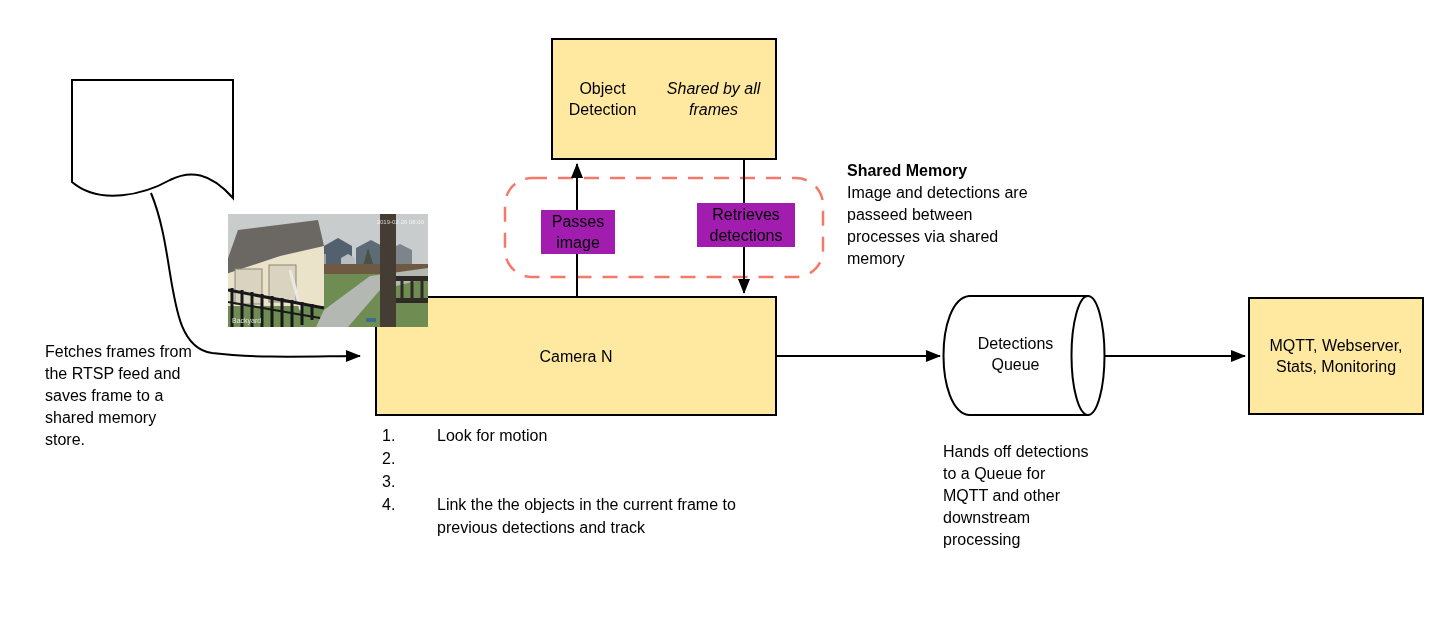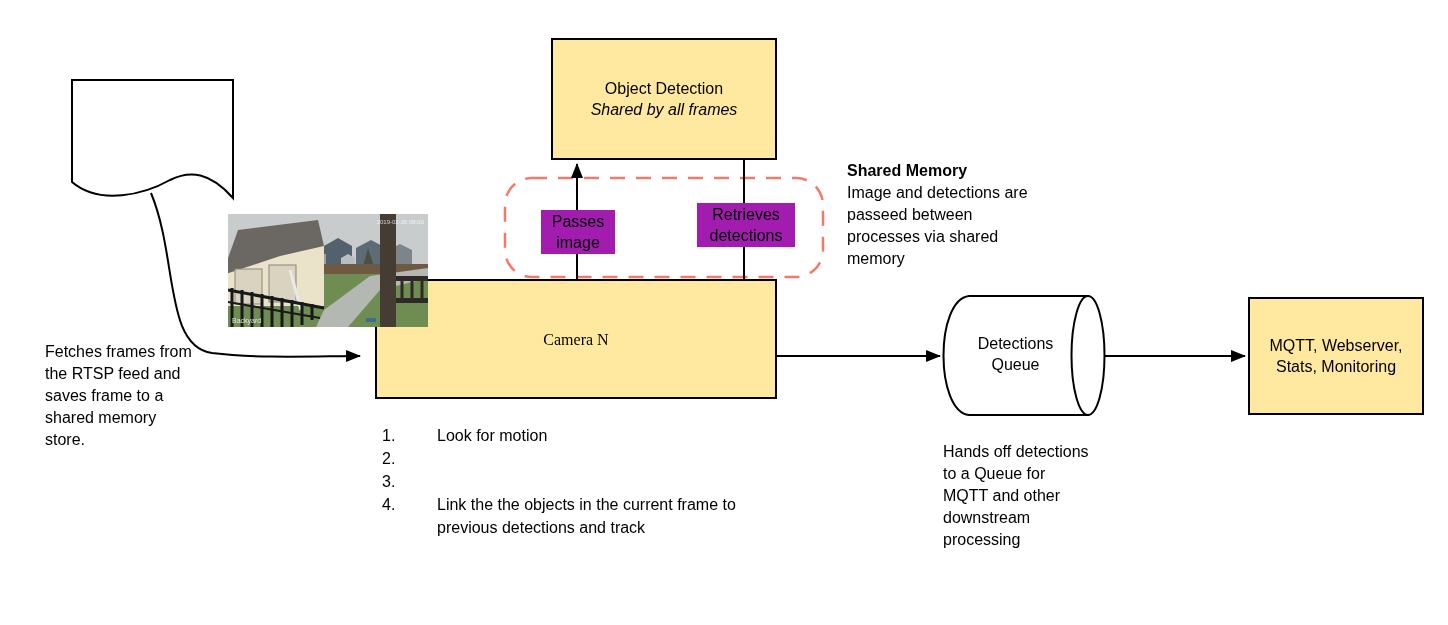--- a/index.html
+++ b/index.html
@@ -4,21 +4,21 @@
 <style>
   html,body{margin:0;padding:0;background:#ffffff;}
   .canvas{
     position:relative;width:1448px;height:625px;background:#ffffff;overflow:hidden;
     font-family:"Liberation Sans",sans-serif;color:#000;
   }
   .layer{position:absolute;left:0;top:0;z-index:1;}
   .box{
     position:absolute;box-sizing:border-box;z-index:2;
     background:var(--node-fill,#ffe9a1);border:2px solid var(--node-border,#000);
-    display:flex;align-items:center;justify-content:center;flex-direction:column;
+    display:flex;align-items:center;justify-content:center;flex-direction:row;
     font-size:16px;line-height:21px;text-align:center;
   }
   .shape-label{
     position:absolute;z-index:3;display:flex;align-items:center;justify-content:center;
     font-size:16px;line-height:21px;text-align:center;
   }
   .note{position:absolute;z-index:3;font-size:16px;line-height:22px;white-space:pre-line;}
   .edge-label{
     position:absolute;z-index:3;background:#a21caf;text-align:center;
     font-size:16px;line-height:21px;white-space:pre-line;padding:1px 0;
@@ -82,21 +82,21 @@
 detections</div>
 
   <div class="note" style="left:847px;top:138px;width:215px;">
     <span class="bold">Shared Memory</span>
     <span>Image and detections are
 passeed between
 processes via shared
 memory</span>
   </div>
 
-  <div class="box" style="left:375px;top:279px;width:402px;height:120px;font-family:Liberation Serif, serif;">
+  <div class="box" style="left:375px;top:296px;width:402px;height:120px;">
     <div>Camera N</div>
   </div>
 
   <div class="steps">
     <div class="step-row">
       <div class="step-num">1.</div>
       <div class="step-text">Look for motion</div>
     </div>
     <div class="step-row">
       <div class="step-num">2.</div>

